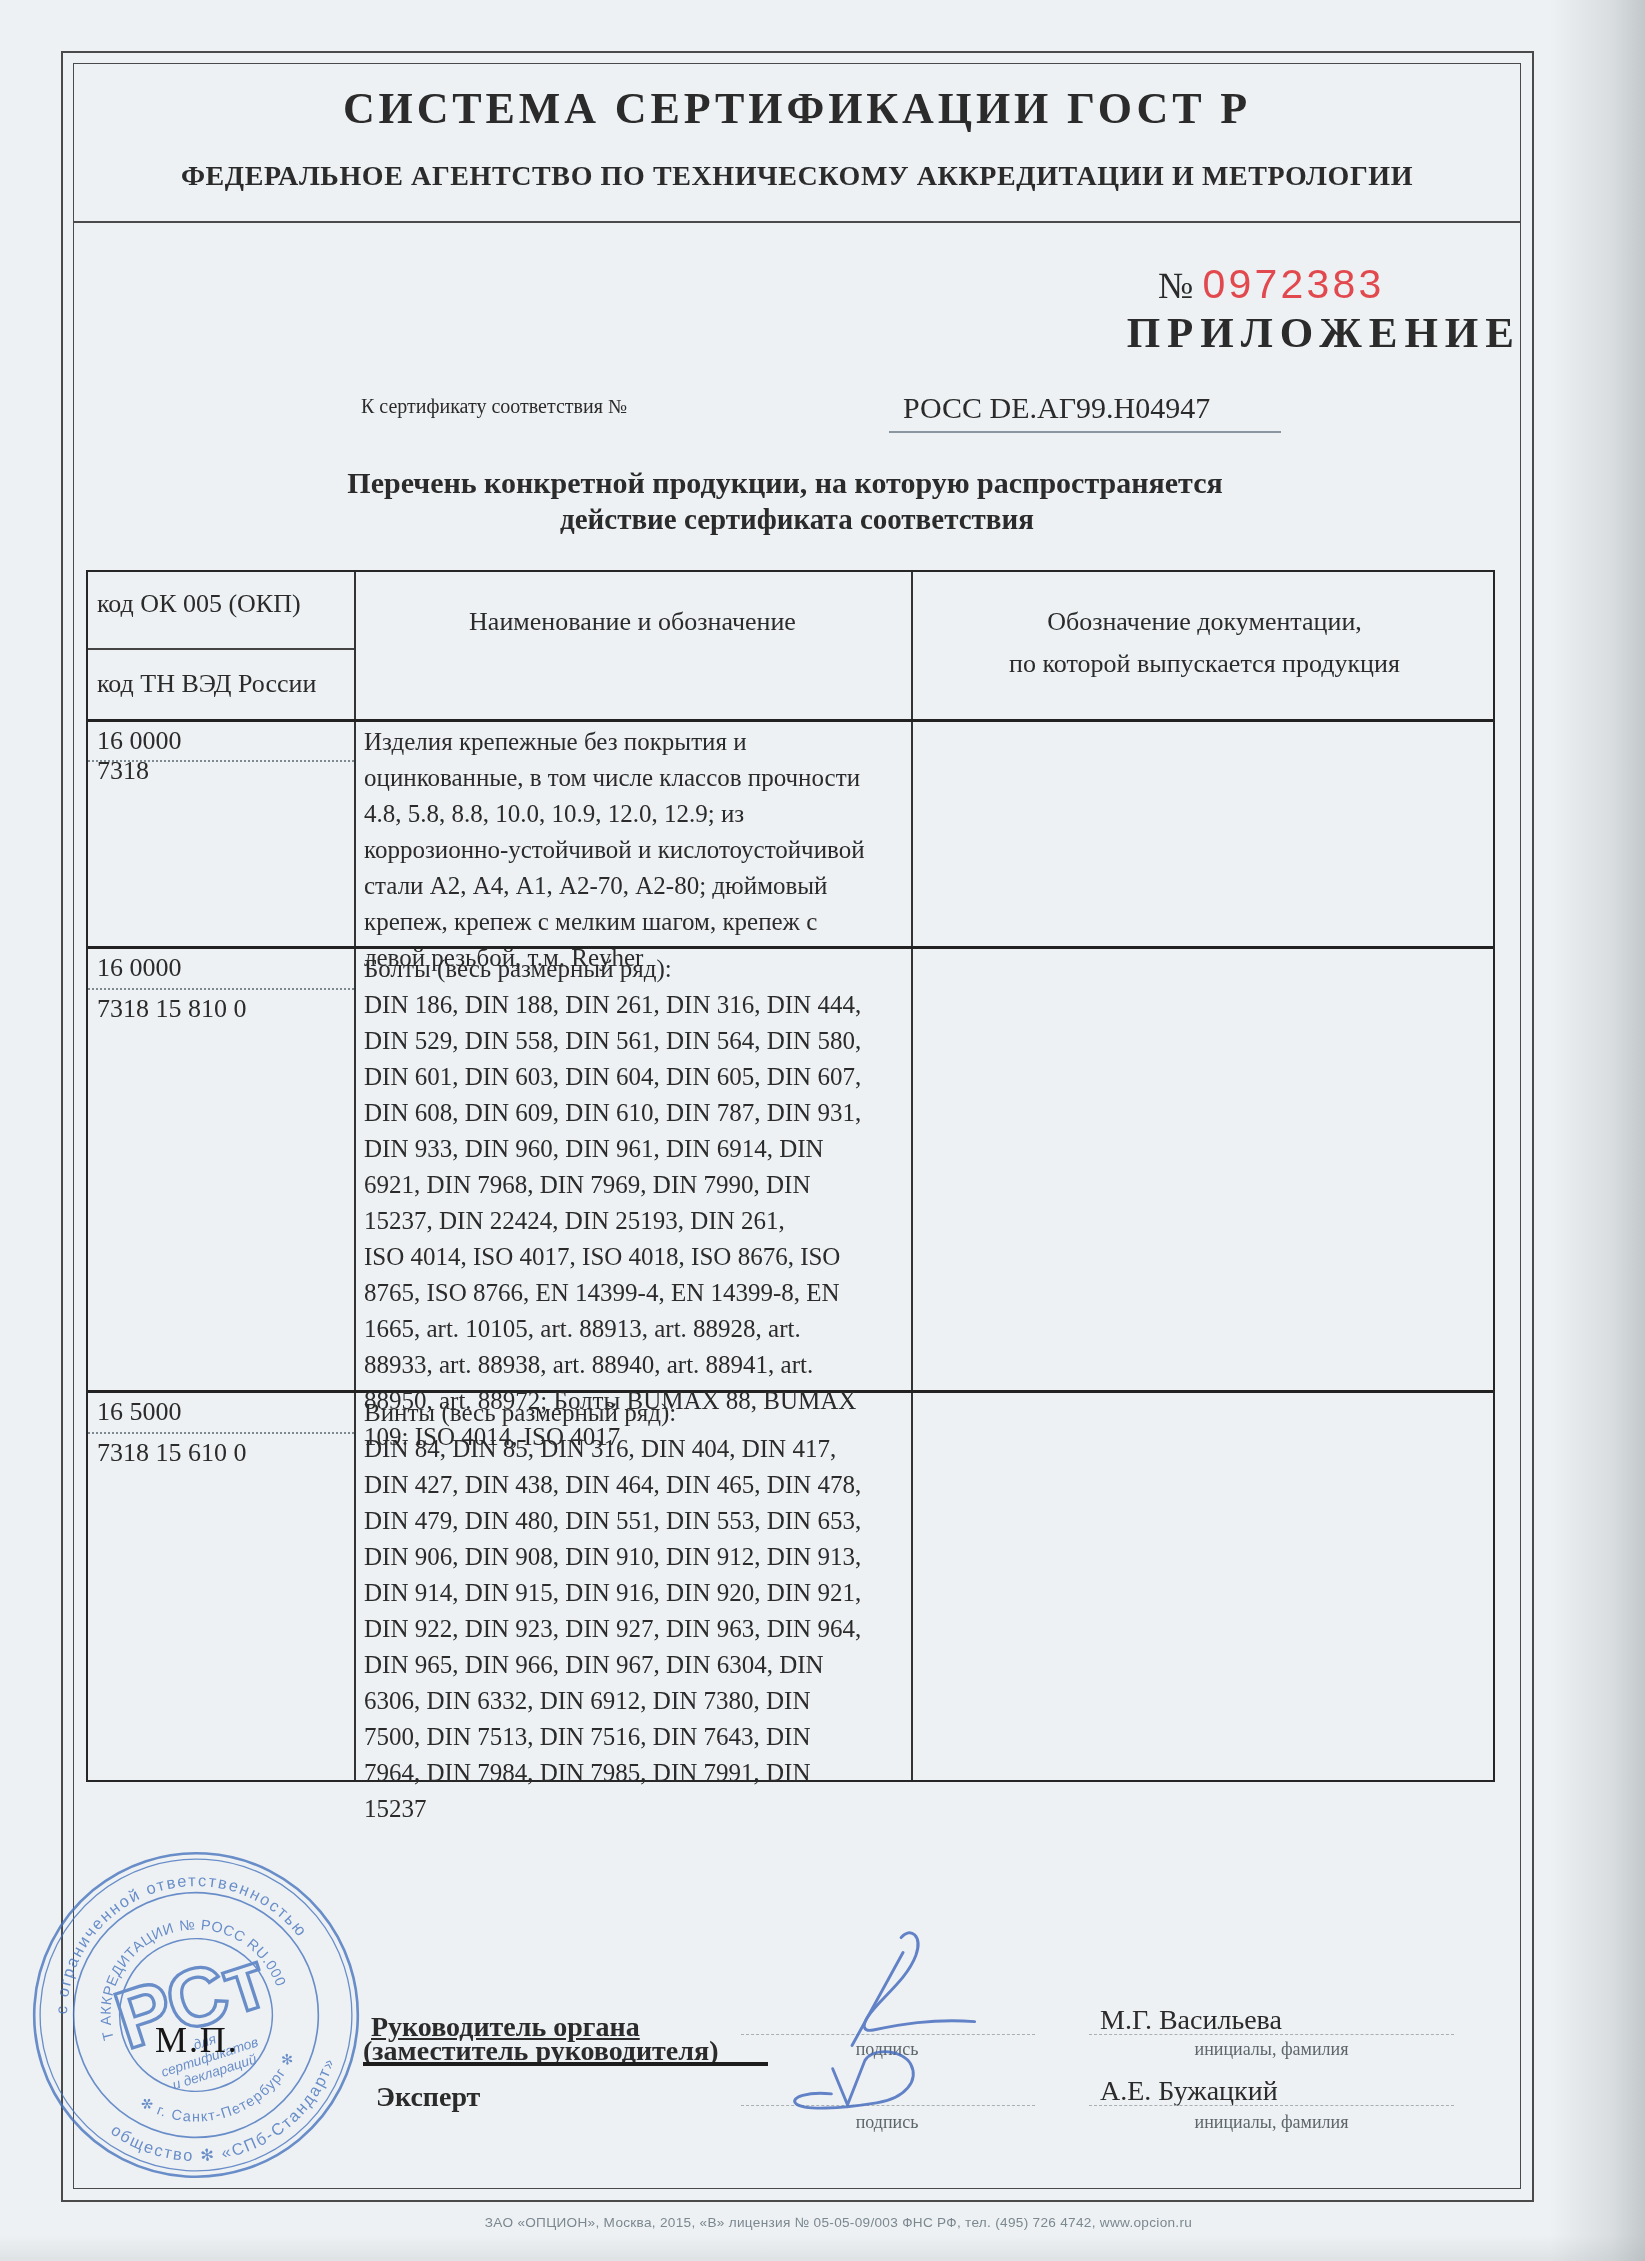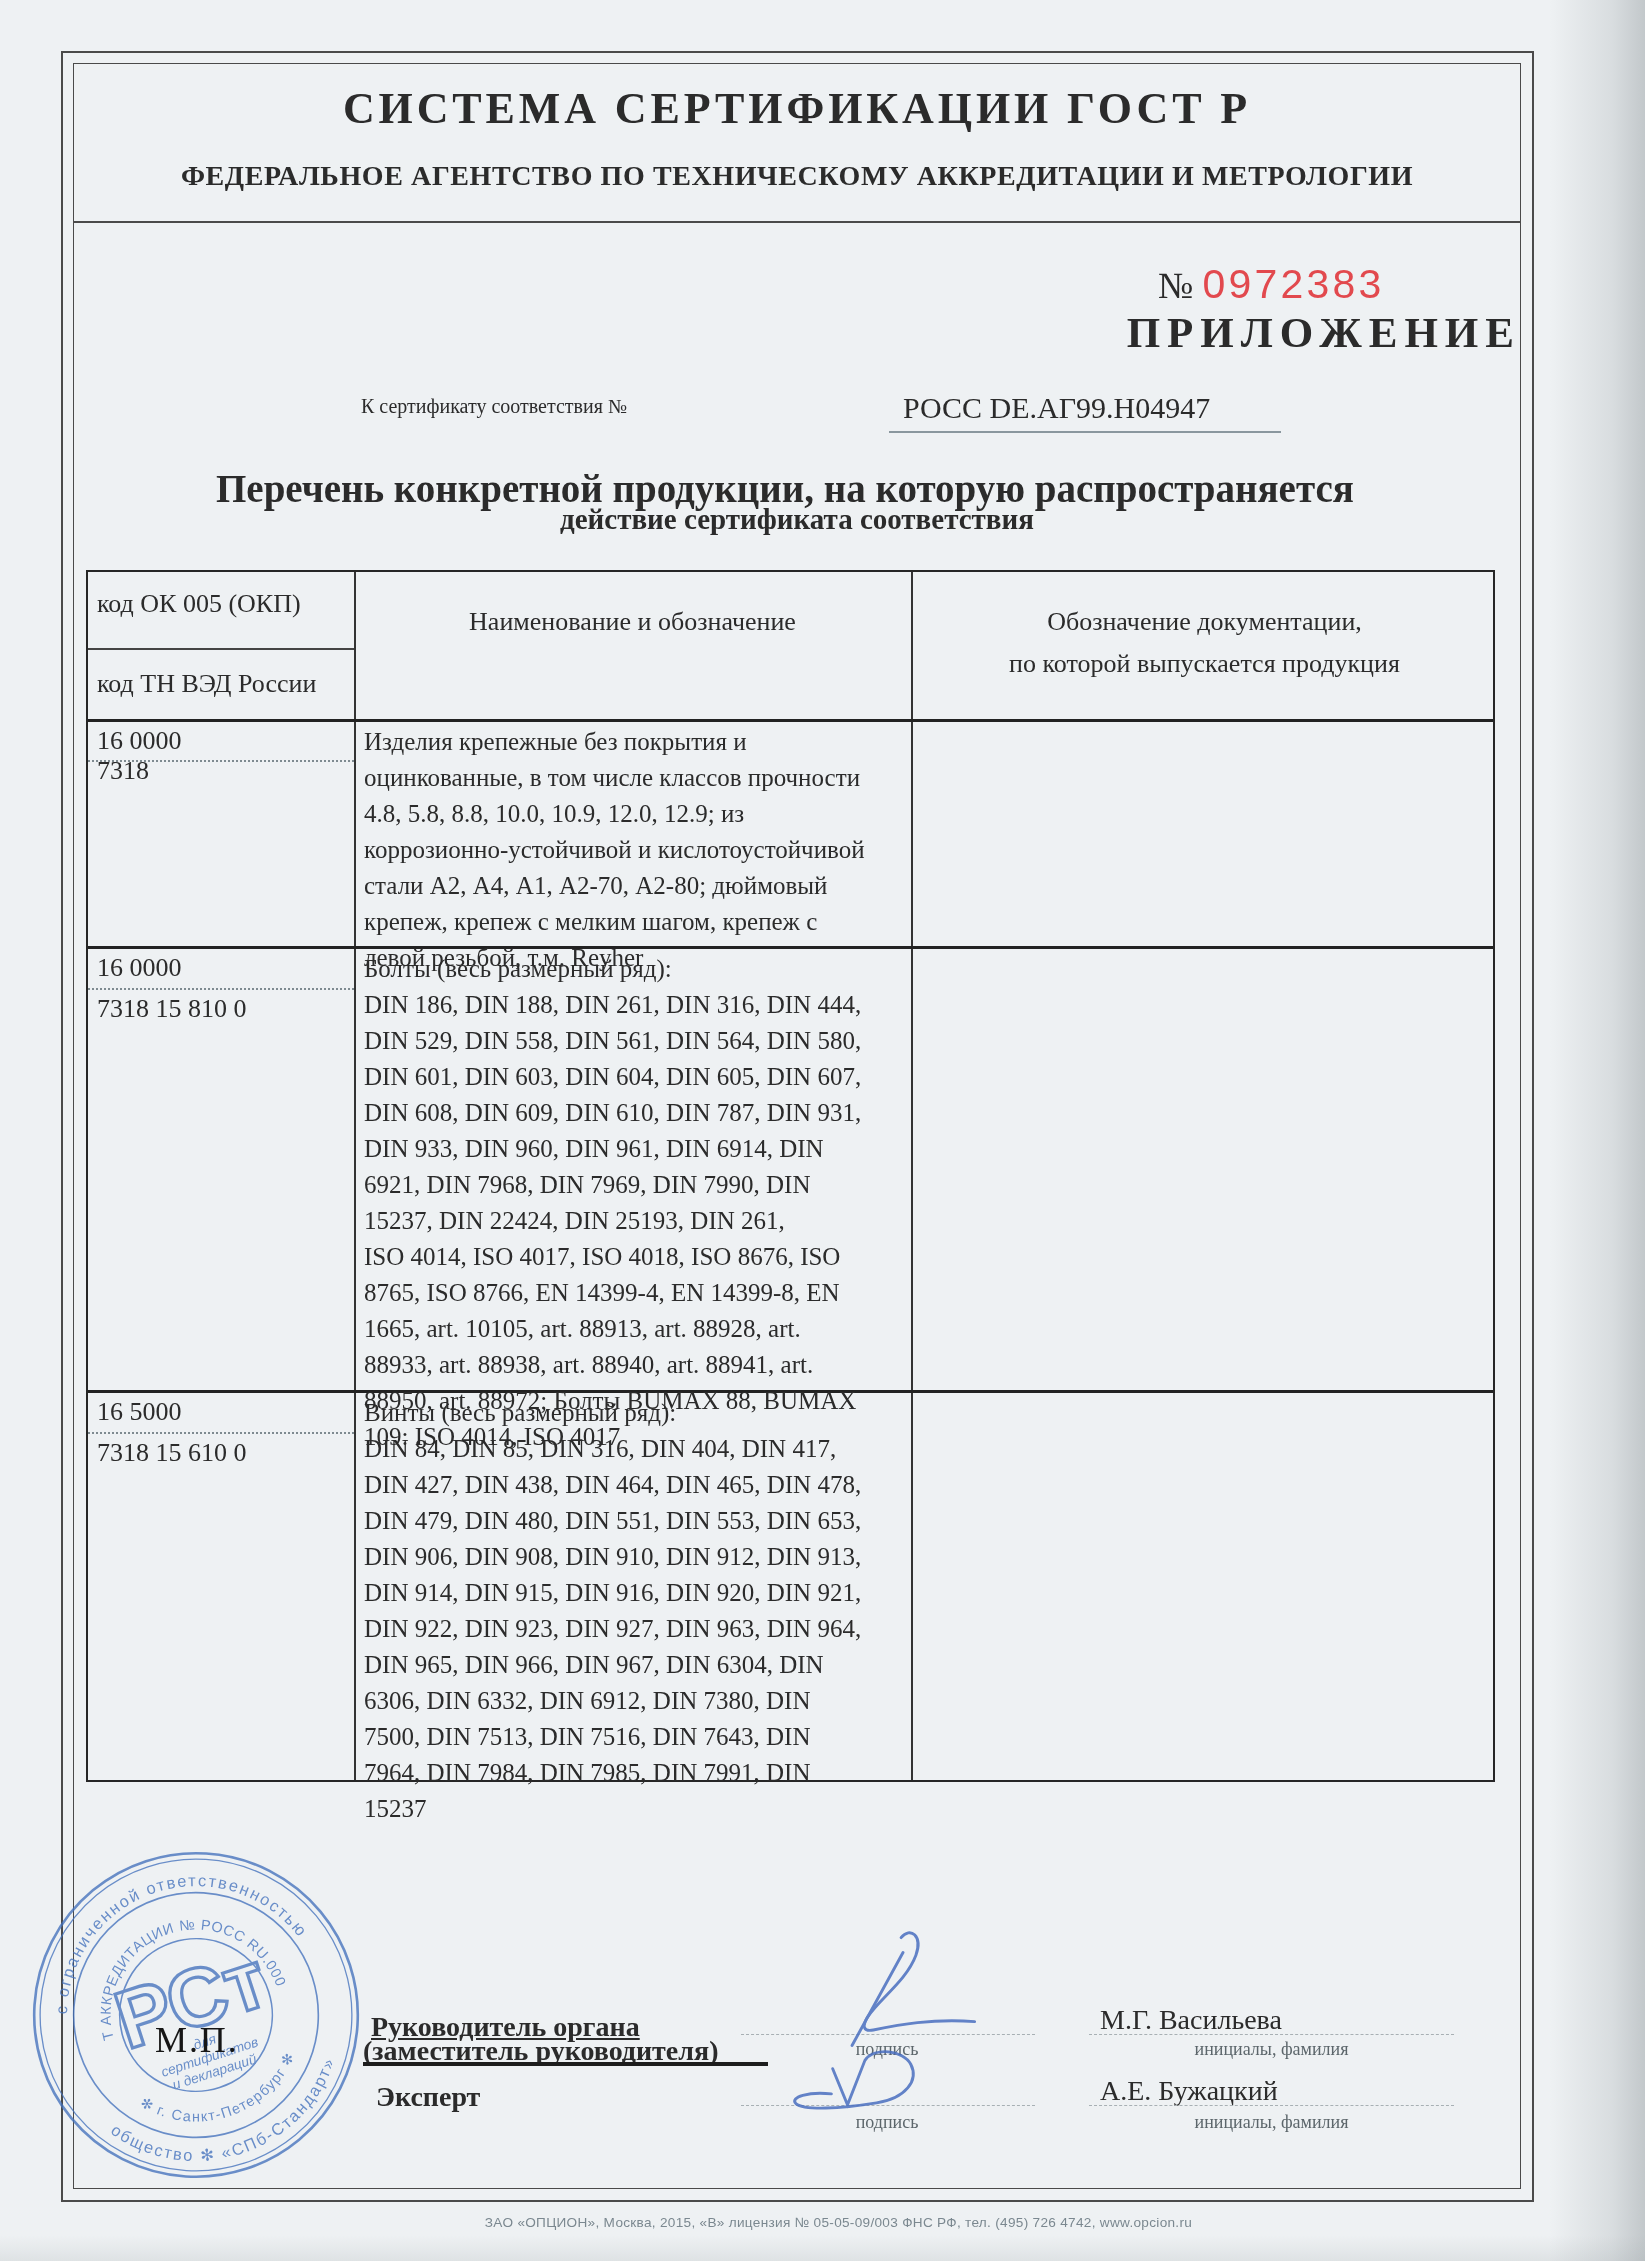--- a/index.html
+++ b/index.html
@@ -13,21 +13,21 @@
   
   .sys-title{left:73px;top:83px;width:1448px;text-align:center;font-size:44px;font-weight:bold;letter-spacing:3.9px;}
   .agency{left:73px;top:160px;width:1448px;text-align:center;font-size:28px;font-weight:bold;letter-spacing:0.6px;}
   .num-row{left:1158px;top:261px;font-size:37px;}
   .num-sign{font-weight:normal;}
   .blank-number{font-family:"Liberation Sans","DejaVu Sans",sans-serif;font-size:41px;color:#e2494e;letter-spacing:3.2px;font-weight:500;margin-top:6px;}
   .doc-title{left:73px;top:308px;width:1448px;text-align:right;font-size:43px;font-weight:bold;letter-spacing:7px;}
   .cert-label{left:361px;top:395px;font-size:20px;font-weight:normal;}
   .cert-number{left:903px;top:391px;font-size:30px;}
   .cert-underline{left:889px;top:431px;width:392px;height:1.9px;background:#8a979e;}
-  .subtitle1{left:73px;top:466px;width:1424px;text-align:center;font-size:39px;font-weight:bold;}
+  .subtitle1{left:73px;top:466px;width:1424px;text-align:center;font-size:30px;font-weight:bold;}
   .subtitle2{left:73px;top:503px;width:1448px;text-align:center;font-size:29px;font-weight:bold;}
   
   #tbl{left:86px;top:570px;width:1409px;height:1212px;border:2.6px solid #262626;box-sizing:border-box;}
   .vline{position:absolute;top:0;width:1.9px;height:100%;background:#333;}
   .hline{position:absolute;left:0;width:100%;height:3.2px;background:#222;}
   .col1-div{position:absolute;left:0;top:76px;width:266px;height:1.9px;background:#444;}
   .dotline{position:absolute;left:0;width:266px;height:0;border-top:2.6px dotted #7e8a90;}
   .hcell{position:absolute;font-size:26px;line-height:32px;}
   .code{position:absolute;left:9px;font-size:26px;white-space:nowrap;}
   .desc{position:absolute;left:276px;width:543px;font-size:25px;line-height:36px;white-space:pre-line;}

